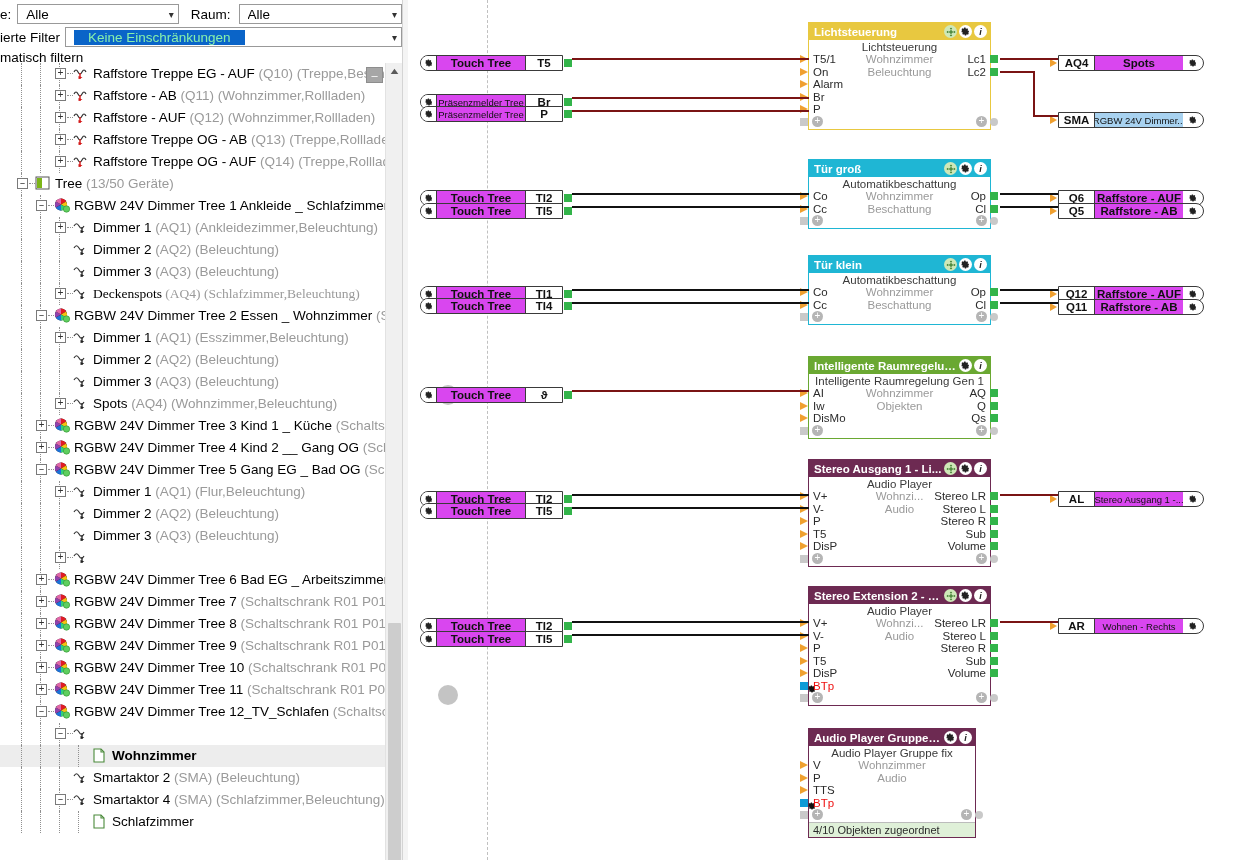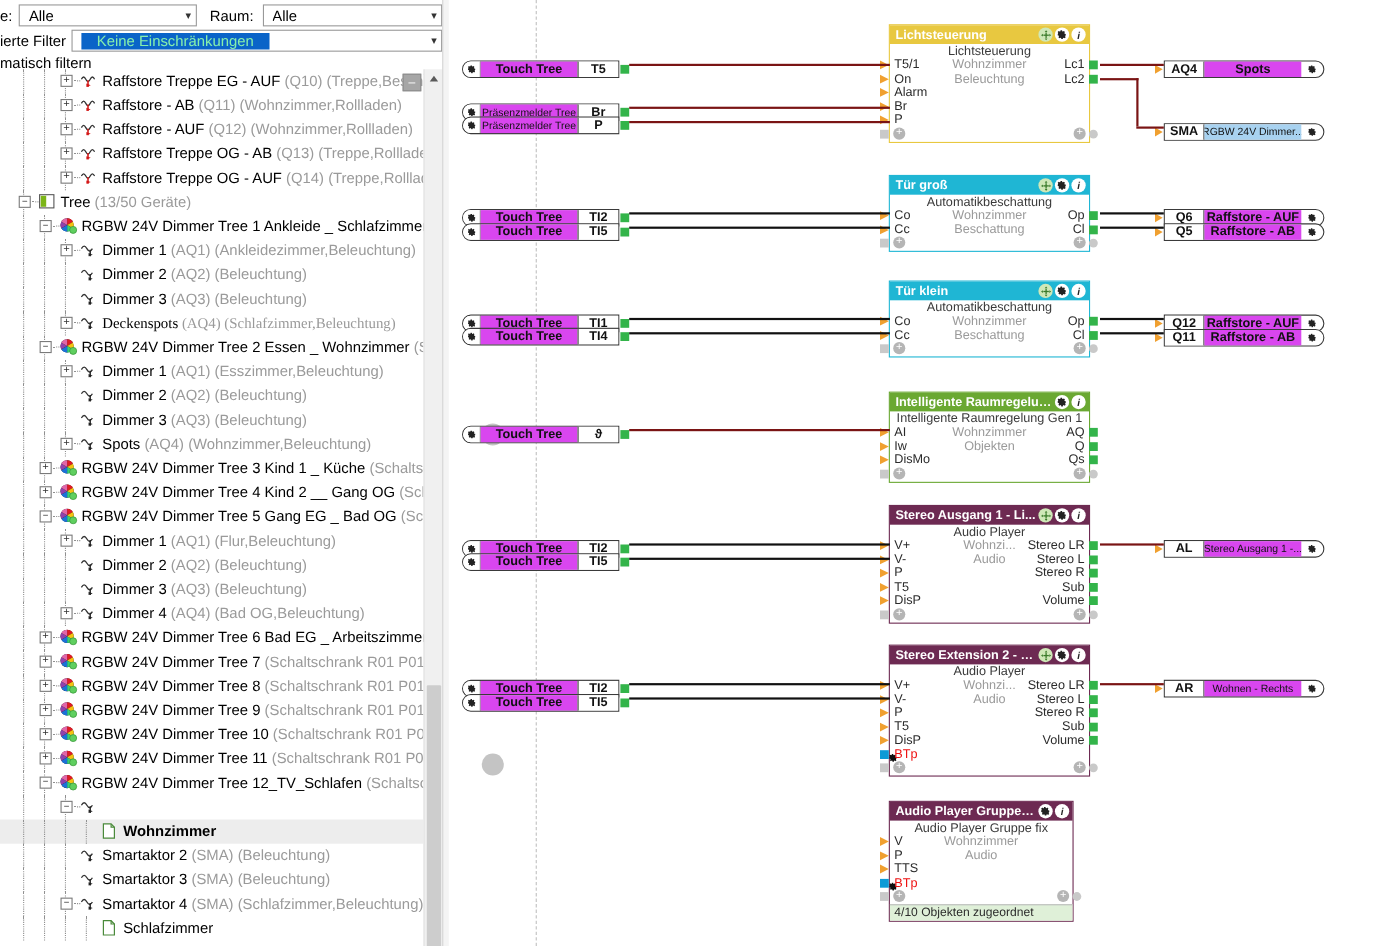--- a/index.html
+++ b/index.html
@@ -427,21 +427,20 @@
         <div class="guide" style="left: 21px;"></div>
         <div class="guide" style="left: 40px;"></div>
         <div class="guide" style="left: 59px;"></div>
         <div class="exp" style="left: 55px;">+</div>
         <div style="position: absolute; left: 67px; top: 10px; width: 6px; border-top: 1px dotted rgb(144, 144, 144);"></div>
         <span class="ic" style="left: 73px;"><svg width="17" height="15" viewBox="0 0 17 15">
             <path d="M1 6 q2.5 -4.5 5 0 q2.5 4.5 5 0" stroke="#333" stroke-width="1.2" fill="none"></path>
             <path d="M9 7 L9 13" stroke="#222" stroke-width="1.3"></path>
             <path d="M7.5 10 L11.3 11.5 L7.5 13 Z" fill="#222"></path>
           </svg></span>
-        <span style="position: absolute; left: 93px;"><span class="tname">Dimmer 4</span><span class="tmeta"> (AQ4) (Bad OG,Beleuchtung)</span></span>
       </div>
       <div class="trow">
         <div class="guide" style="left: 21px;"></div>
         <div class="guide" style="left: 40px;"></div>
         <div class="exp" style="left: 36px;">+</div>
         <div style="position: absolute; left: 48px; top: 10px; width: 6px; border-top: 1px dotted rgb(144, 144, 144);"></div>
         <span class="ic" style="left: 54px;"><svg width="17" height="15" viewBox="0 0 17 15">
             <circle cx="7" cy="6.5" r="6" fill="#111"></circle>
             <path d="M7 6.5 L7 0.5 A6 6 0 0 1 12.2 3.5 Z" fill="#e01b24"></path>
             <path d="M7 6.5 L12.2 3.5 A6 6 0 0 1 12.2 9.5 Z" fill="#f5c211"></path>
@@ -581,31 +580,20 @@
       <div class="trow">
         <div class="guide" style="left: 21px;"></div>
         <div class="guide" style="left: 40px;"></div>
         <div class="guide" style="left: 59px;"></div>
         <span class="ic" style="left: 73px;"><svg width="17" height="15" viewBox="0 0 17 15">
             <path d="M1 6 q2.5 -4.5 5 0 q2.5 4.5 5 0" stroke="#333" stroke-width="1.2" fill="none"></path>
             <path d="M9 7 L9 13" stroke="#222" stroke-width="1.3"></path>
             <path d="M7.5 10 L11.3 11.5 L7.5 13 Z" fill="#222"></path>
           </svg></span>
         <span style="position: absolute; left: 93px;"><span class="tname">Smartaktor 2</span><span class="tmeta"> (SMA) (Beleuchtung)</span></span>
-      </div>
-      <div class="trow">
-        <div class="guide" style="left: 21px;"></div>
-        <div class="guide" style="left: 40px;"></div>
-        <div class="guide" style="left: 59px;"></div>
-        <span class="ic" style="left: 73px;"><svg width="17" height="15" viewBox="0 0 17 15">
-            <path d="M1 6 q2.5 -4.5 5 0 q2.5 4.5 5 0" stroke="#333" stroke-width="1.2" fill="none"></path>
-            <path d="M9 7 L9 13" stroke="#222" stroke-width="1.3"></path>
-            <path d="M7.5 10 L11.3 11.5 L7.5 13 Z" fill="#222"></path>
-          </svg></span>
-        <span style="position: absolute; left: 93px;"><span class="tname">Smartaktor 3</span><span class="tmeta"> (SMA) (Beleuchtung)</span></span>
       </div>
       <div class="trow">
         <div class="guide" style="left: 21px;"></div>
         <div class="guide" style="left: 40px;"></div>
         <div class="guide" style="left: 59px;"></div>
         <div class="exp" style="left: 55px;">–</div>
         <div style="position: absolute; left: 67px; top: 10px; width: 6px; border-top: 1px dotted rgb(144, 144, 144);"></div>
         <span class="ic" style="left: 73px;"><svg width="17" height="15" viewBox="0 0 17 15">
             <path d="M1 6 q2.5 -4.5 5 0 q2.5 4.5 5 0" stroke="#333" stroke-width="1.2" fill="none"></path>
             <path d="M9 7 L9 13" stroke="#222" stroke-width="1.3"></path>

